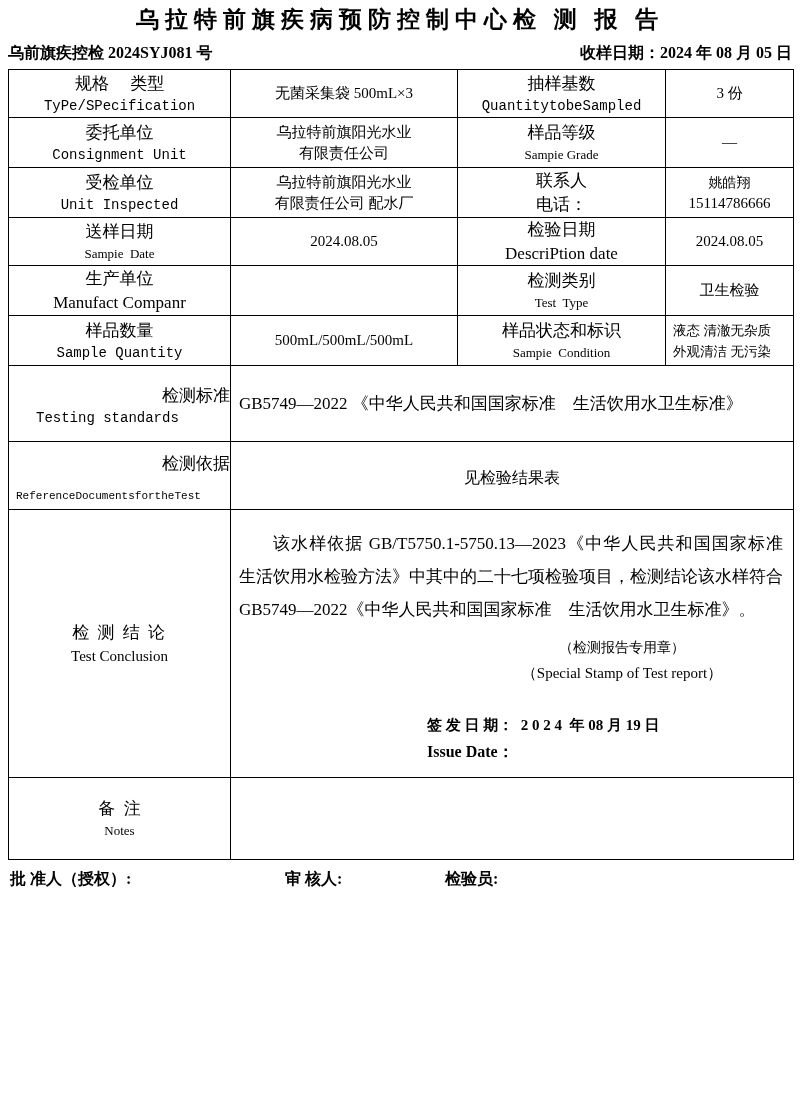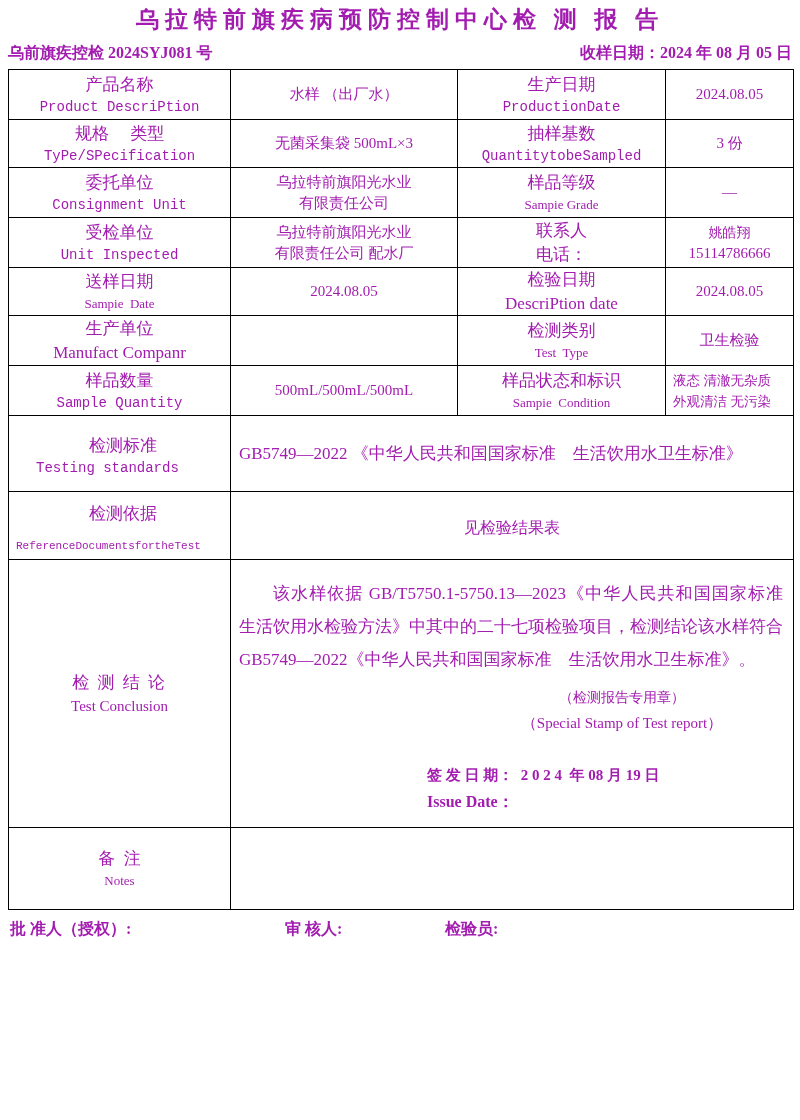--- a/index.html
+++ b/index.html
@@ -1,18 +1,18 @@
 <!DOCTYPE html>
 <html><head>
 <meta charset="utf-8">
 <style>
   * { margin:0; padding:0; box-sizing:border-box; }
   html,body { background:#fff; }
   .page {
-    width:800px; height:1120px; background:#ffffff; color:#a21caf;
+    width:800px; height:1120px; background:#ffffff; color:#000000;
     font-family:"Liberation Serif","DejaVu Serif",serif;
     overflow:hidden; position:relative;
   }
   .title {
     padding-top:5px; text-align:center;
     font-size:23px; font-weight:bold; letter-spacing:6px; line-height:30px;
     white-space:pre-wrap;
   }
   .subhead {
     display:flex; justify-content:space-between;
@@ -32,21 +32,21 @@
     font-family:"Liberation Mono","DejaVu Sans Mono",monospace;
     font-size:14px; line-height:20px; text-align:center; white-space:pre-wrap;
   }
   .en-serif { font-size:13px; line-height:19px; text-align:center; white-space:pre-wrap; }
   .en-lg { font-size:17px; line-height:23px; }
   .en-md { font-size:14px; line-height:20px; }
   .val { font-size:15px; line-height:21px; text-align:center; white-space:pre-wrap; }
   .val-sm { font-size:13.5px; line-height:21px; text-align:left; padding-left:7px; white-space:pre-wrap; }
   td.top { vertical-align:top; }
   .lbl-corner { padding:5px 0 0 7px; }
-  .lbl-corner .zh { text-align:center; }
+  .lbl-corner .zh { text-align:right; }
   .lbl-corner .en-mono { text-align:left; padding-left:20px; }
   .lbl-corner .en-xs { font-family:"Liberation Mono","DejaVu Sans Mono",monospace;
     font-size:11px; line-height:16px; text-align:left; padding-top:12px; white-space:pre-wrap; }
   .gb-val { font-size:17px; padding-left:8px; white-space:pre-wrap; }
   .ref-val { font-size:16px; text-align:center; padding-top:5px; white-space:pre-wrap; }
   .concl-cell { padding:5px 10px 0 8px; }
   .concl-para { font-size:17px; line-height:33px; text-indent:2em; text-align:justify; white-space:pre-wrap; }
   .stamp { margin:9px 0 0 188px; width:390px; text-align:center; }
   .stamp-zh { font-size:14px; line-height:25px; white-space:pre-wrap; }
   .stamp-en { font-size:15px; line-height:26px; white-space:pre-wrap; }
@@ -74,36 +74,20 @@
 
   <table class="report">
     <colgroup>
         <col style="width:222px">
         <col style="width:227px">
         <col style="width:208px">
         <col style="width:128px">
       </colgroup>
 
     <tbody>
-        <tr class="h50">
-      <td>
-            <div class="lbl">
-        <div class="zh">产品名称</div>
-        <div class="en-mono">Product DescriPtion</div>
-            </div>
-          </td>
-      <td class="val">水样 （出厂水）</td>
-      <td>
-            <div class="lbl">
-        <div class="zh">生产日期</div>
-        <div class="en-mono">ProductionDate</div>
-            </div>
-          </td>
-      <td class="val">2024.08.05</td>
-    </tr>
 
     <tr class="h48">
       <td>
             <div class="lbl">
         <div class="zh">规格　 类型</div>
         <div class="en-mono">TyPe/SPecification</div>
             </div>
           </td>
       <td class="val">无菌采集袋 500mL×3</td>
       <td>

